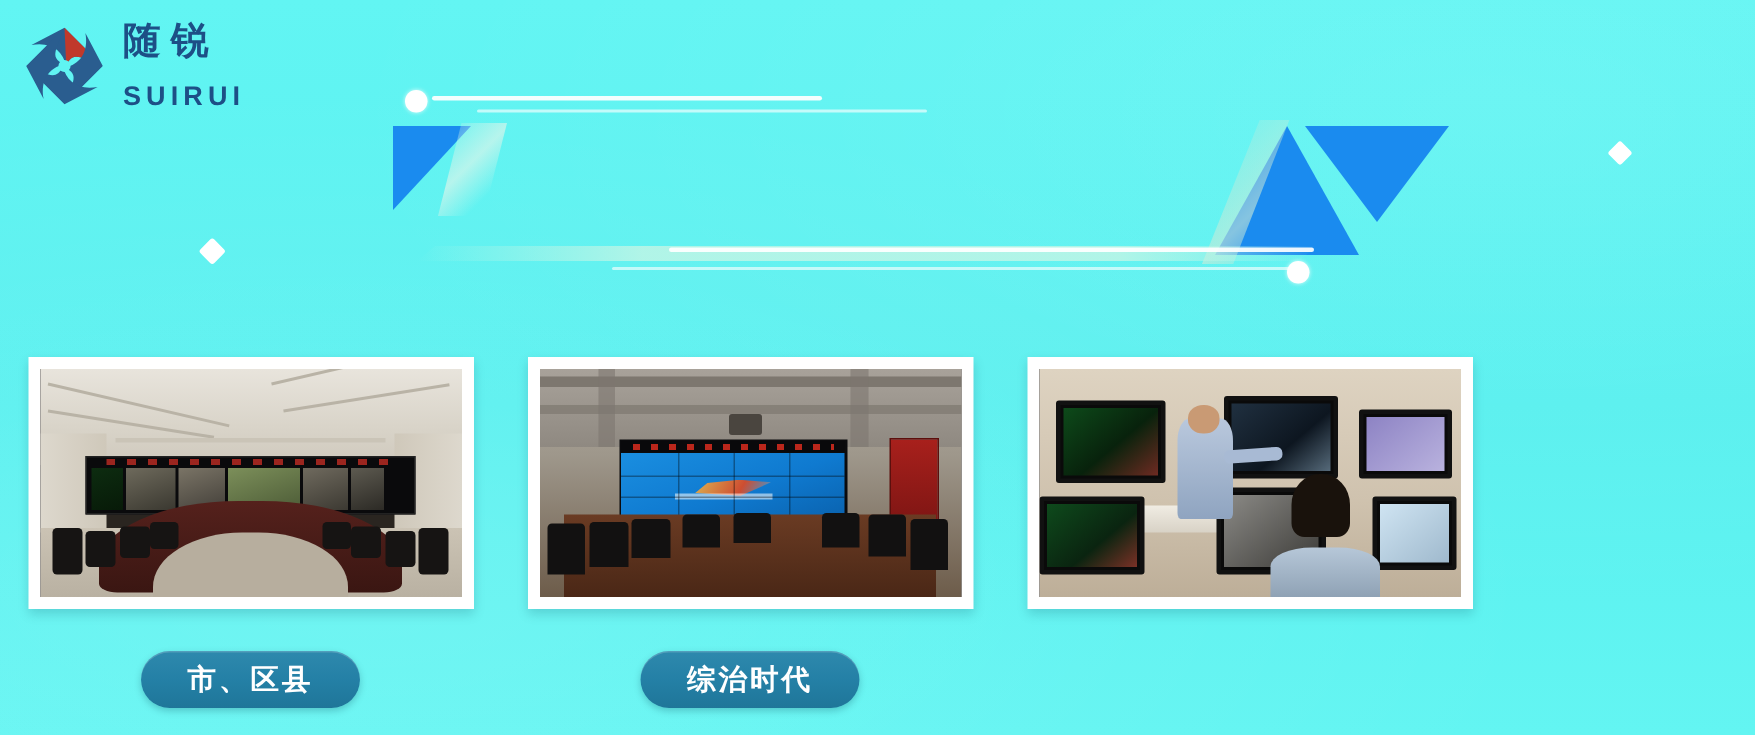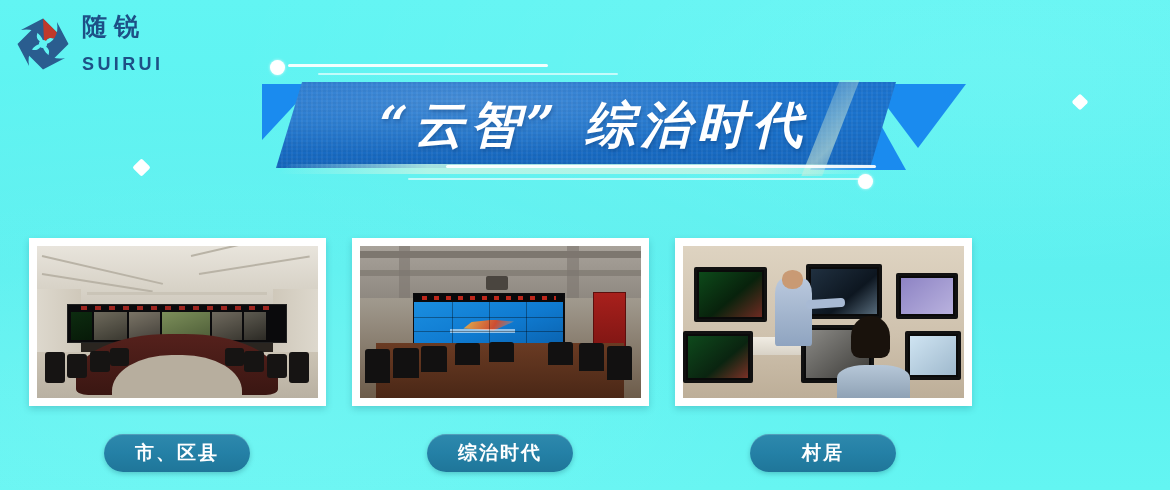--- a/index.html
+++ b/index.html
@@ -120,21 +120,21 @@
   }
 
   
   .diamond{ position:absolute; background:#ffffff; transform:rotate(45deg); border-radius:2px; }
   #diamond-left{ left:135px; top:161px; width:13px; height:13px; }
   #diamond-right{ left:1074px; top:96px; width:12px; height:12px; }
 
   
   #cards{
     position:absolute; left:0; top:238px; width:1000px; height:240px;
-    display:flex; justify-content:center; align-items:flex-start; gap:26px;
+    display:flex; justify-content:center; align-items:flex-start; gap:36px;
   }
   .card{ width:297px; display:flex; flex-direction:column; align-items:center; }
   .photo-frame{
     width:297px; height:168px;
     background:#ffffff;
     padding:8px;
     box-shadow:0 3px 7px rgba(0,70,90,.20);
   }
   .photo{ width:100%; height:100%; position:relative; overflow:hidden; background:#2a2520; }
 
@@ -232,24 +232,20 @@
   <div class="deco-dot" id="deco-dot-tl"></div>
   <div class="deco-line" id="deco-line-t1"></div>
   <div class="deco-line soft" id="deco-line-t2"></div>
 
   <div id="accent-tri-left"></div>
   <div id="accent-stripe-left"></div>
 
   <div id="accent-tri-up"></div>
   <div id="accent-tri-down"></div>
 
-  <div id="banner">
-    <div id="banner-texture"></div>
-    <div id="banner-title">“云智”  综治时代</div>
-  </div>
 
   <div id="accent-stripe-right"></div>
   <div id="banner-underglow"></div>
 
   <div class="deco-line" id="deco-line-b1"></div>
   <div class="deco-line soft" id="deco-line-b2"></div>
   <div class="deco-dot" id="deco-dot-br"></div>
 </div>
 
 <div class="diamond" id="diamond-left"></div>
@@ -359,16 +355,15 @@
         <div class="p3-mon" style="right:1%;top:56%;width:20%;height:32%;">
           <div class="p3-scr" style="background:linear-gradient(140deg,#cfe4f2,#9fb9cd);"></div>
         </div>
         <div class="p3-officer-body"></div>
         <div class="p3-officer-head"></div>
         <div class="p3-arm"></div>
         <div class="p3-fg-body"></div>
         <div class="p3-fg-head"></div>
       </div>
     </div>
-    <div class="pill">村居</div>
   </div>
 
 </div>
 
 </body></html>

